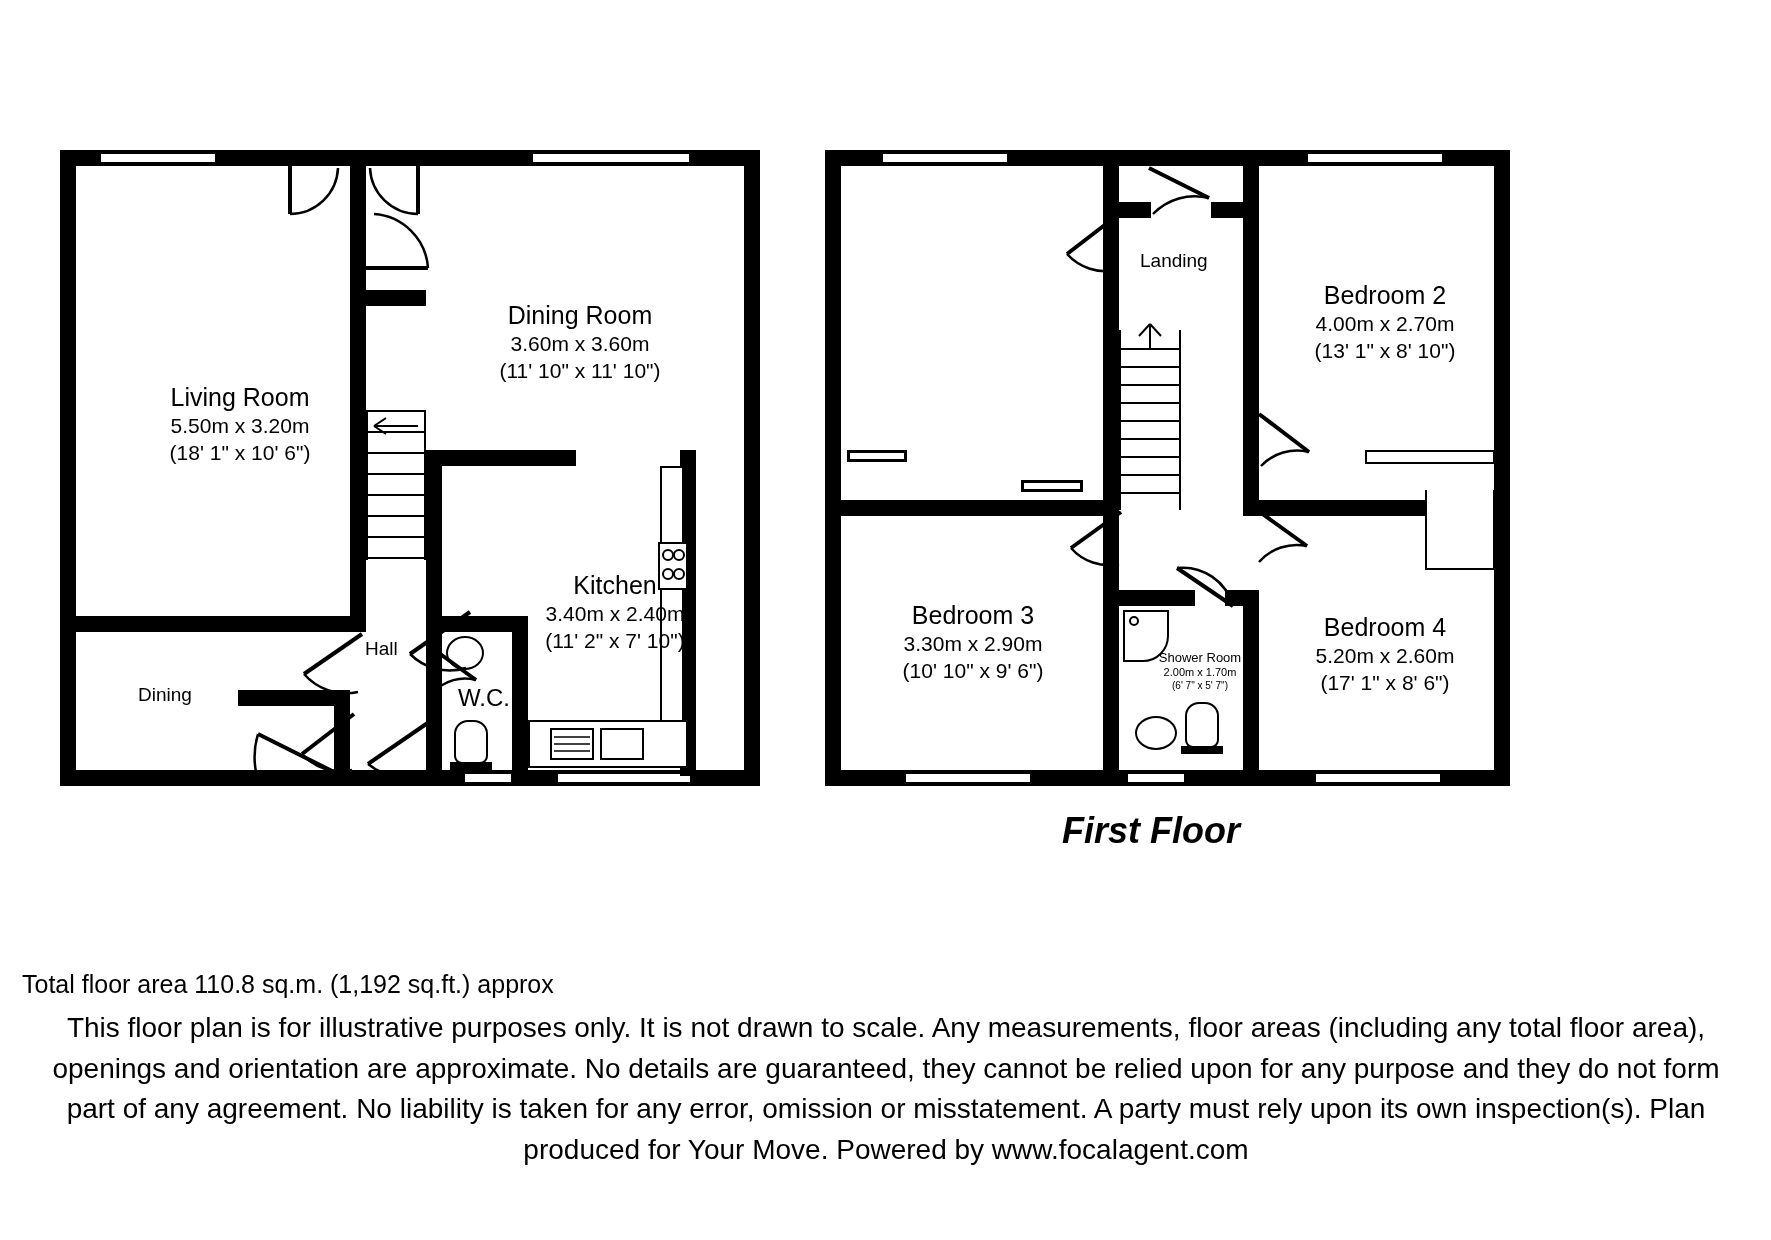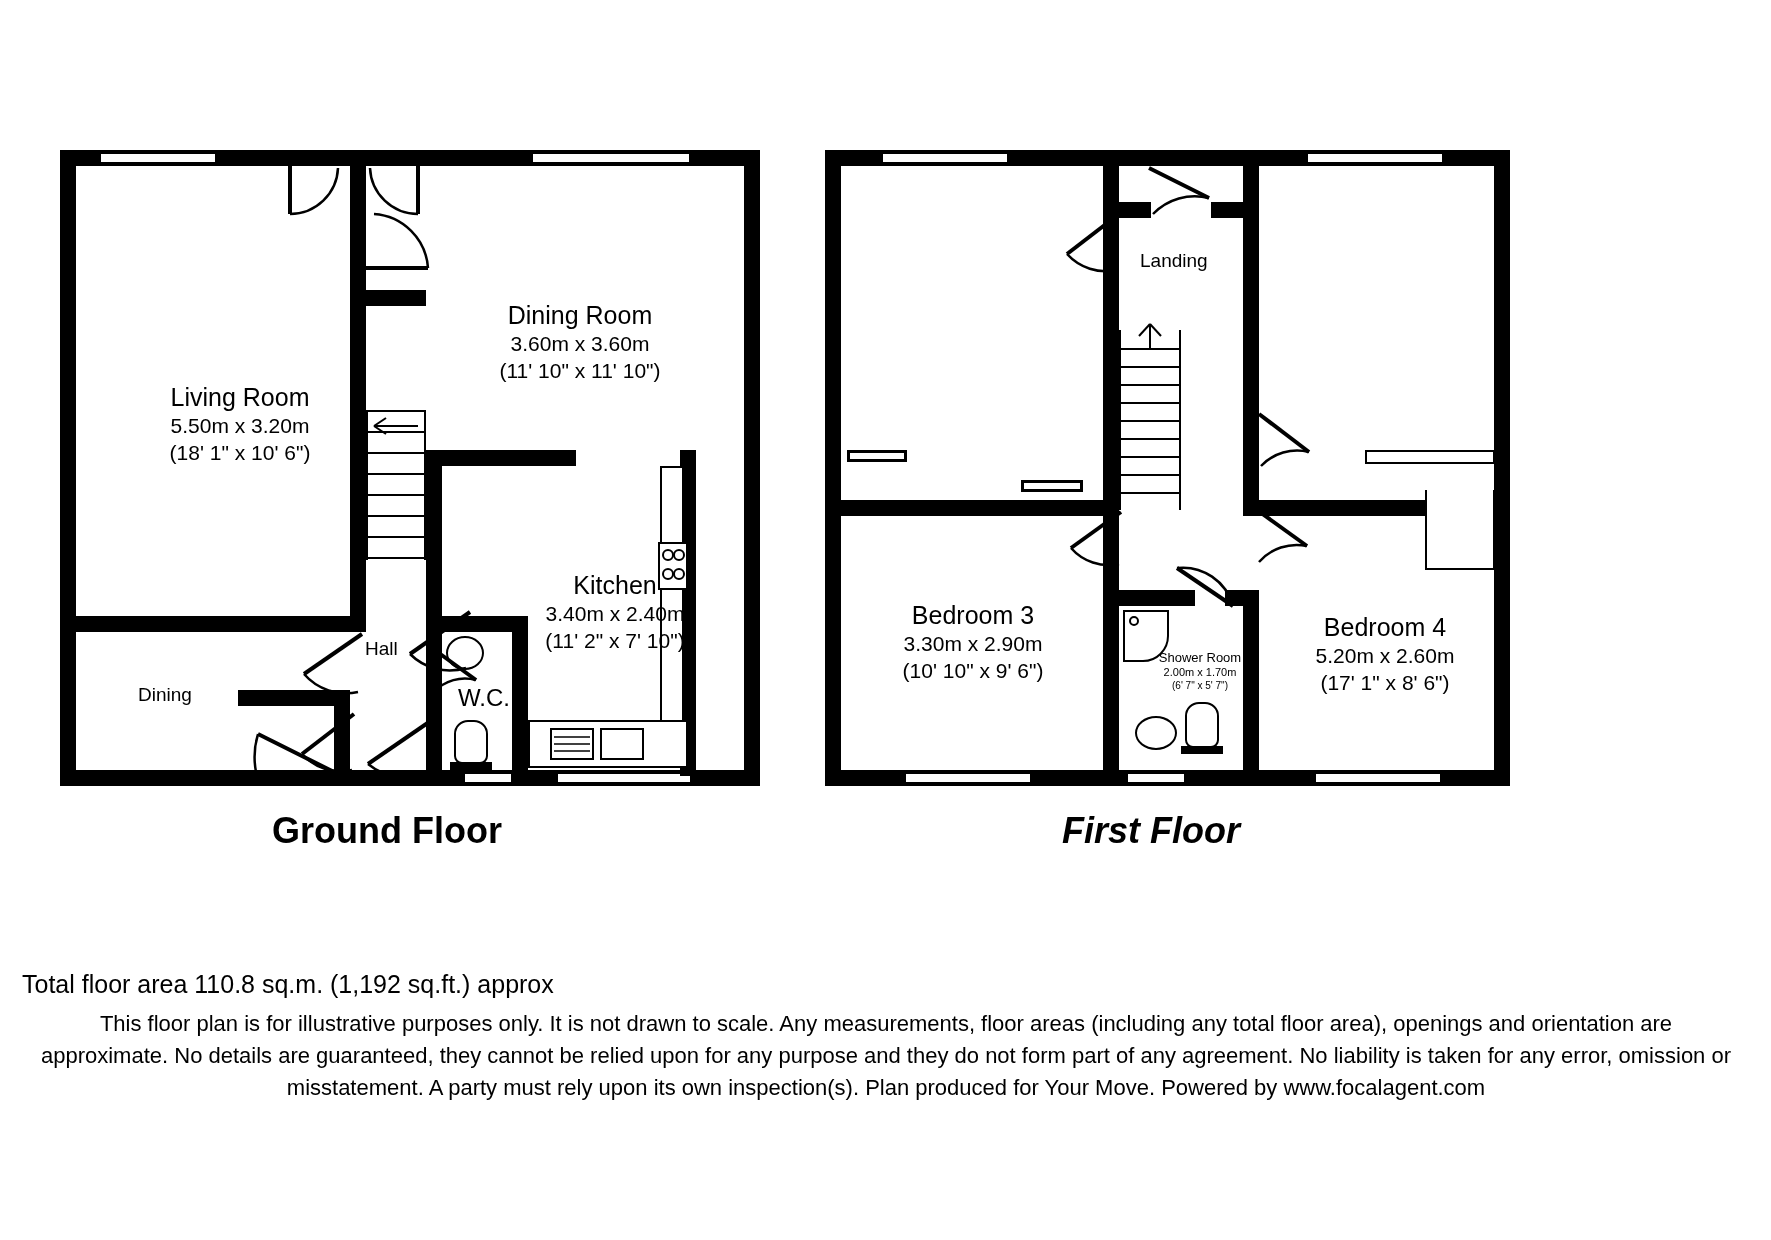--- a/index.html
+++ b/index.html
@@ -32,21 +32,21 @@
 
   .stairs { position:absolute; box-sizing:border-box; }
   .stairs .tread { position:absolute; background:#000000; height:2px; left:0; right:0; }
   .stairs .side { position:absolute; background:#000000; width:2px; top:0; bottom:0; }
 
   .fix { position:absolute; box-sizing:border-box; border:2px solid #000000; background:#ffffff; }
   .fix-round { border-radius:50%; }
 
   
   .total-area { position:absolute; font-size:25px; white-space:nowrap; }
-  .disclaimer { position:absolute; font-size:22px; line-height:1.45; text-align:center; }
+  .disclaimer { position:absolute; font-size:28px; line-height:1.45; text-align:center; }
 </style>
 </head>
 <body>
 
 <div class="plan-wrap">
 
   <div class="floor" id="ground" style="left:60px; top:150px; width:700px; height:640px;">
 
     <div class="wall" style="left:0; top:0; width:700px; height:16px;"></div>
     <div class="wall" style="left:0; top:0; width:16px; height:636px;"></div>
@@ -184,21 +184,20 @@
       <div class="nm">Kitchen</div>
       <div class="d1">3.40m x 2.40m</div>
       <div class="d2">(11' 2" x 7' 10")</div>
     </div>
 
     <div class="plain-label" style="left:305px; top:488px;">Hall</div>
     <div class="plain-label" style="left:78px; top:534px;">Dining</div>
     <div class="plain-label" style="left:398px; top:534px; font-size:24px;">W.C.</div>
   </div>
 
-  <div class="floor-title" style="left:272px; top:810px;">Ground Floor</div>
 
   <div class="floor" id="first" style="left:825px; top:150px; width:685px; height:640px;">
 
     <div class="wall" style="left:0; top:0; width:685px; height:16px;"></div>
     <div class="wall" style="left:0; top:0; width:16px; height:636px;"></div>
     <div class="wall" style="left:669px; top:0; width:16px; height:636px;"></div>
     <div class="wall" style="left:0; top:620px; width:685px; height:16px;"></div>
 
     <div class="win" style="left:55px; top:1px; width:130px; height:14px;"></div>
     <div class="win" style="left:480px; top:1px; width:140px; height:14px;"></div>
@@ -286,20 +285,25 @@
     <div class="door" style="left:350px; top:414px;">
       <svg width="66" height="62">
           <path d="M2 4 L58 42" stroke="#000" stroke-width="4" fill="none"></path>
           <path d="M2 4 A52 52 0 0 1 58 42" stroke="#000" stroke-width="2.5" fill="none"></path>
         </svg>
     </div>
 
     <div class="plain-label" style="left:315px; top:100px;">Landing</div>
 
 
+    <div class="room-label" style="left:440px; top:130px; width:240px;">
+      <div class="nm">Bedroom 2</div>
+      <div class="d1">4.00m x 2.70m</div>
+      <div class="d2">(13' 1" x 8' 10")</div>
+    </div>
 
     <div class="room-label" style="left:28px; top:450px; width:240px;">
       <div class="nm">Bedroom 3</div>
       <div class="d1">3.30m x 2.90m</div>
       <div class="d2">(10' 10" x 9' 6")</div>
     </div>
 
     <div class="room-label" style="left:440px; top:462px; width:240px;">
       <div class="nm">Bedroom 4</div>
       <div class="d1">5.20m x 2.60m</div>

